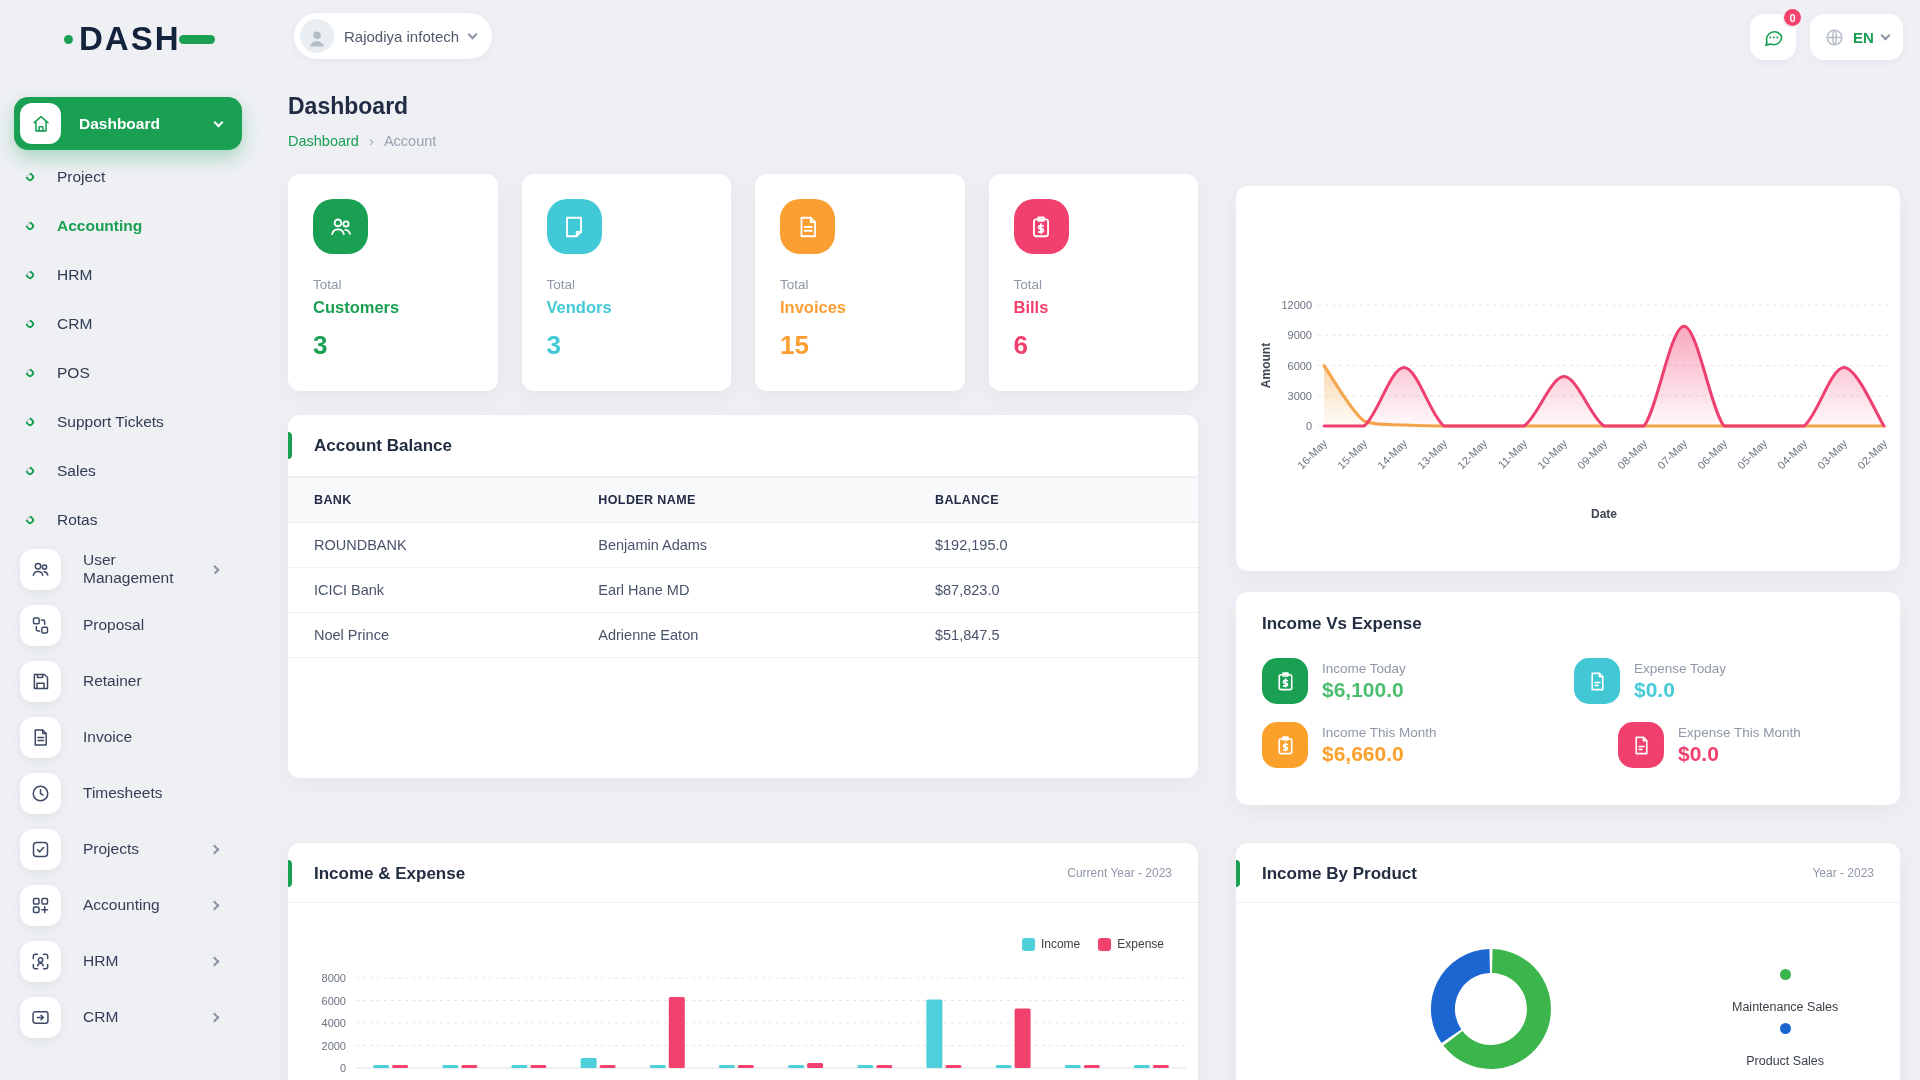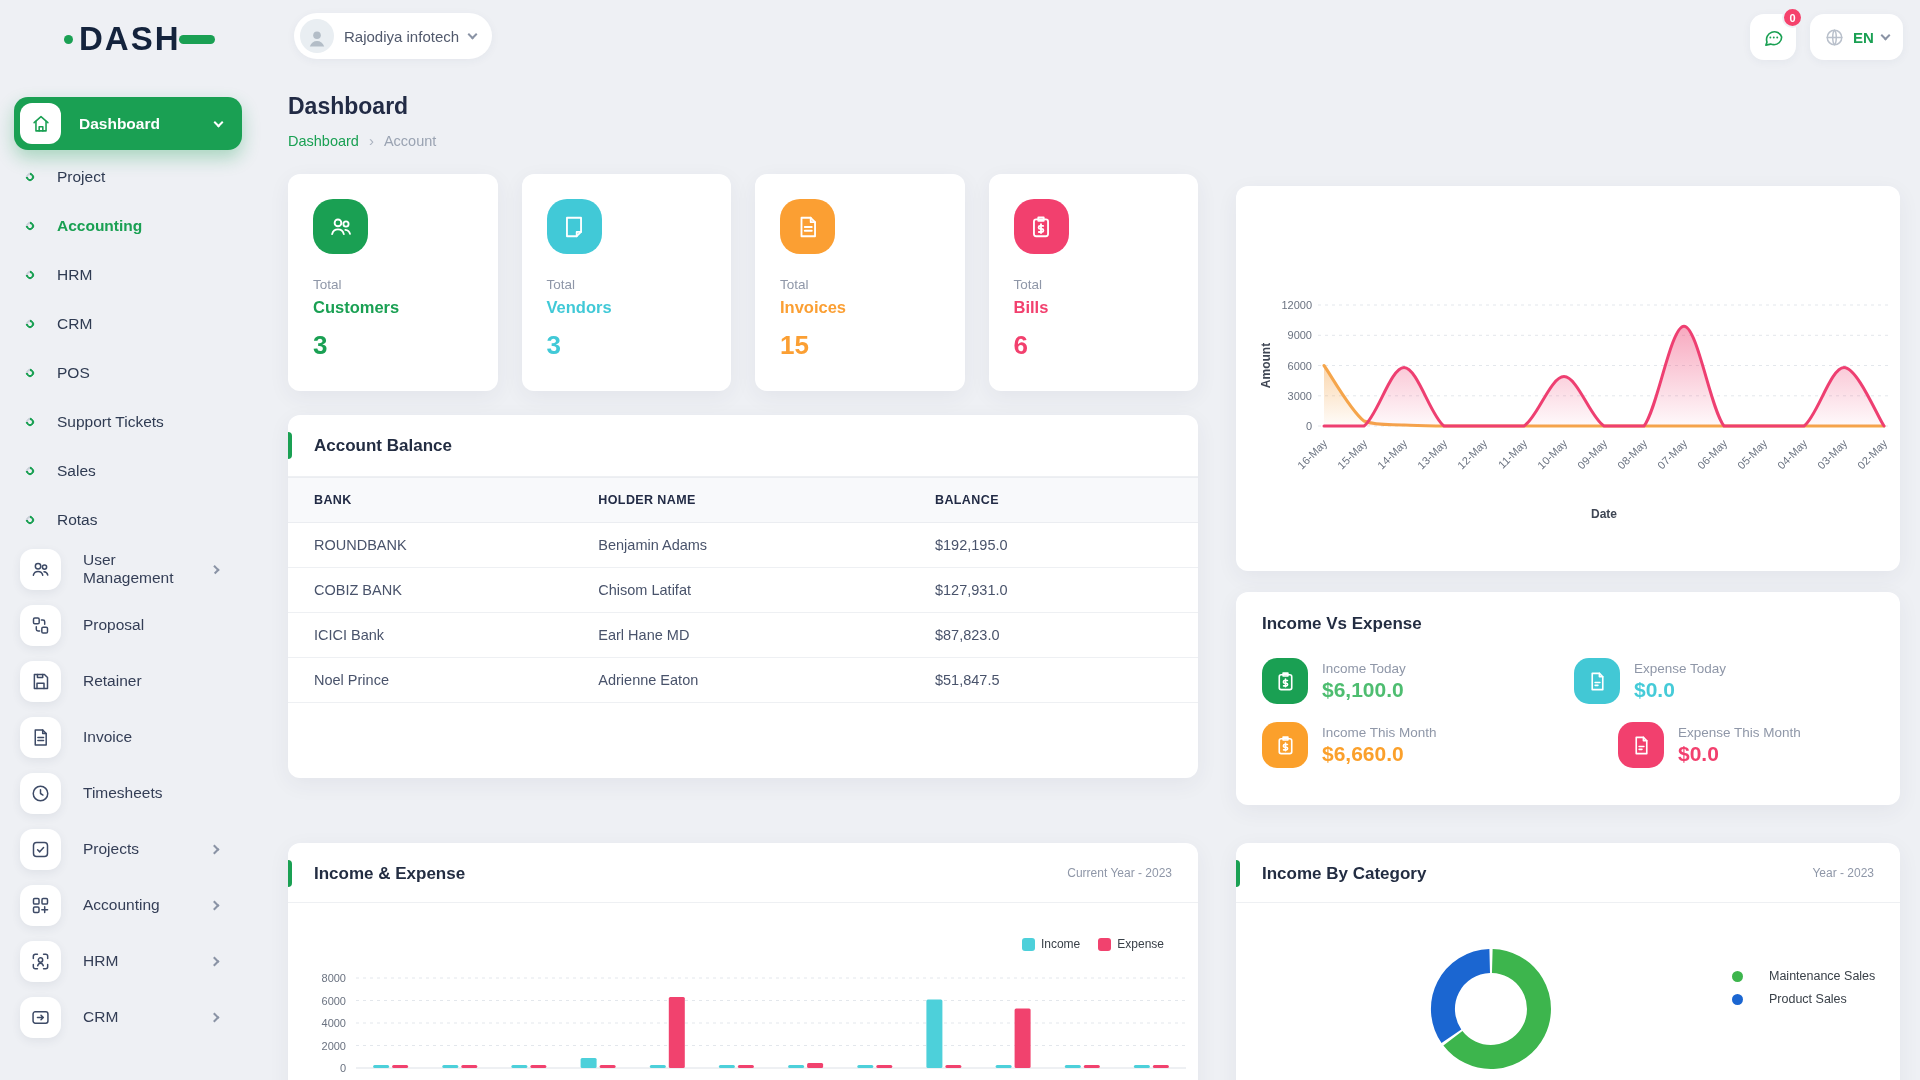--- a/index.html
+++ b/index.html
@@ -106,21 +106,21 @@
   #ie-legend { position:absolute; right:34px; top:94px; display:flex; gap:18px; align-items:center; font-size:12px; color:#3a4149; }
   .lg-item { display:flex; align-items:center; gap:6px; }
   .lg-sw { width:13px; height:13px; border-radius:3px; display:inline-block; }
   #ie-svg { position:absolute; left:6px; top:115px; }
 
   
   #cat-card { left:1236px; top:843px; width:664px; height:330px; }
   #cat-card .card-head { height:60px; }
   #donut-svg { position:absolute; left:0; top:66px; }
   #cat-legend { position:absolute; left:496px; top:126px; }
-  .cat-row { display:flex; align-items:center; gap:26px; margin-bottom:9px; font-size:12.5px; color:#3a4149; }
+  .cat-row { display:flex; align-items:center; gap:20px; margin-bottom:9px; font-size:12.5px; color:#3a4149;flex-direction:column; }
   .dot { width:11px; height:11px; border-radius:50%; display:inline-block; flex:0 0 auto; }
 
   .ic { fill:none; stroke:currentColor; stroke-width:1.7; stroke-linecap:round; stroke-linejoin:round; }
   .tick { font-size:11px; fill:#6a7280; font-family:"Liberation Sans",sans-serif; }
   .axis { font-size:12px; font-weight:700; fill:#3f4654; font-family:"Liberation Sans",sans-serif; }
 </style>
 </head>
 <body>
 
 <div id="app">
@@ -375,25 +375,20 @@
           <th>BANK</th>
           <th>HOLDER NAME</th>
           <th>BALANCE</th>
         </tr>
       </thead>
       <tbody id="ab-body">
           <tr>
             <td>ROUNDBANK</td>
             <td>Benjamin Adams</td>
             <td>$192,195.0</td>
-          </tr>
-          <tr>
-            <td>COBIZ BANK</td>
-            <td>Chisom Latifat</td>
-            <td>$127,931.0</td>
           </tr>
           <tr>
             <td>ICICI Bank</td>
             <td>Earl Hane MD</td>
             <td>$87,823.0</td>
           </tr>
           <tr>
             <td>Noel Prince</td>
             <td>Adrienne Eaton</td>
             <td>$51,847.5</td>
@@ -558,21 +553,21 @@
         <rect x="770.8" y="107.0" width="16" height="3.0" rx="1.5" fill="#4dd0da"></rect>
         <rect x="789.8" y="107.0" width="16" height="3.0" rx="1.5" fill="#f1426e"></rect>
         <rect x="839.9" y="107.0" width="16" height="3.0" rx="1.5" fill="#4dd0da"></rect>
         <rect x="858.9" y="107.0" width="16" height="3.0" rx="1.5" fill="#f1426e"></rect>
       </svg>
   </div>
 
   <div class="card" id="cat-card">
     <div class="card-head">
       <span class="accent-bar"></span>
-      <div class="card-title">Income By Category</div>
+      <div class="card-title">Income By Product</div>
       <div class="sub-right">Year - 2023</div>
     </div>
     <svg id="donut-svg" width="664" height="256">
         <path d="M 256.3 52.0 A 48 48 0 1 1 216.9 129.2" fill="none" stroke="#3db54d" stroke-width="24"></path>
         <path d="M 215.4 127.2 A 48 48 0 0 1 253.7 52.0" fill="none" stroke="#1b66d1" stroke-width="24"></path>
       </svg>
     <div id="cat-legend">
         <div class="cat-row">
           <i class="dot" style="background:#3db54d"></i>
           <span>Maintenance Sales</span>

